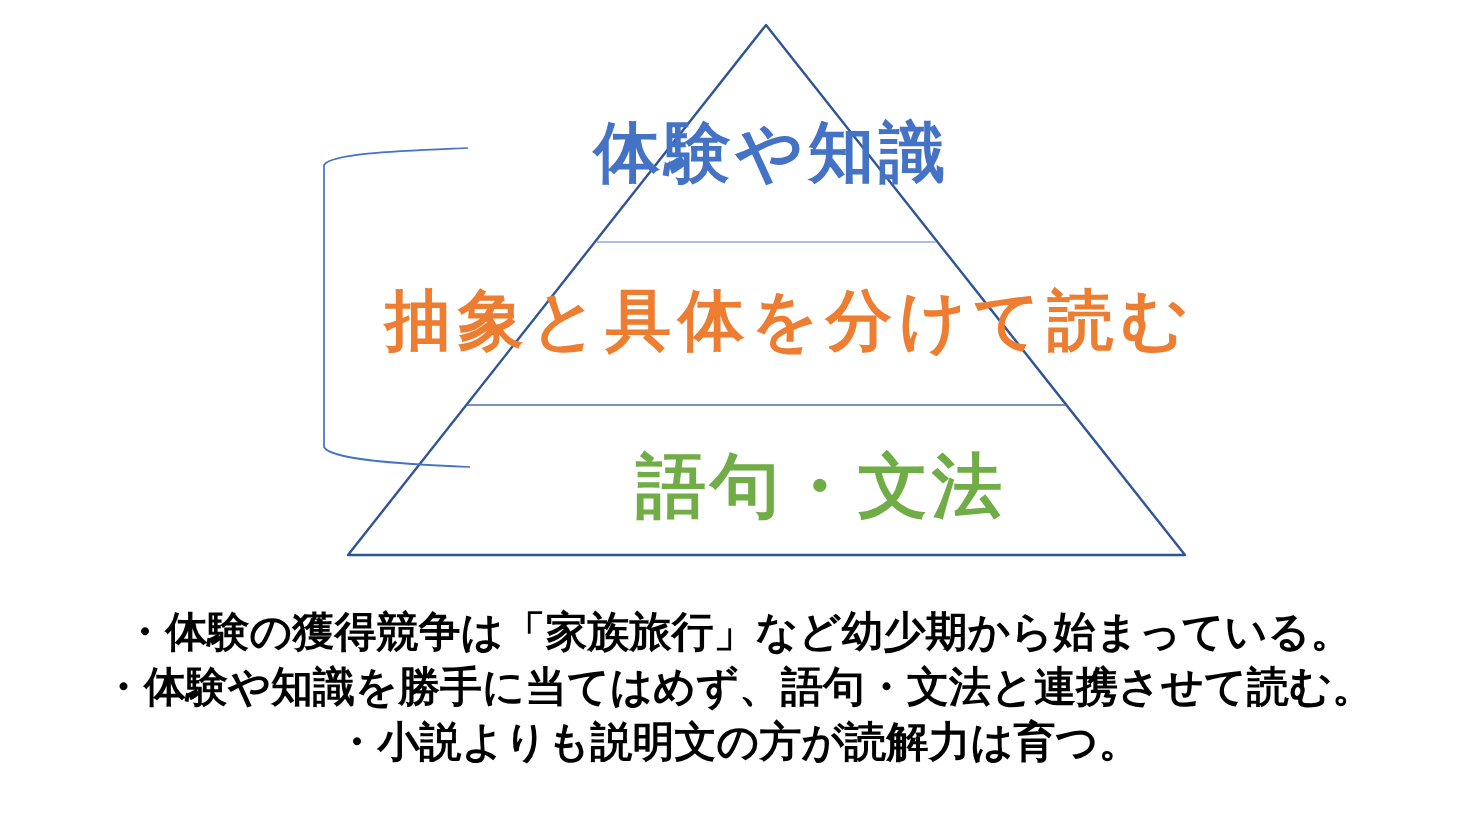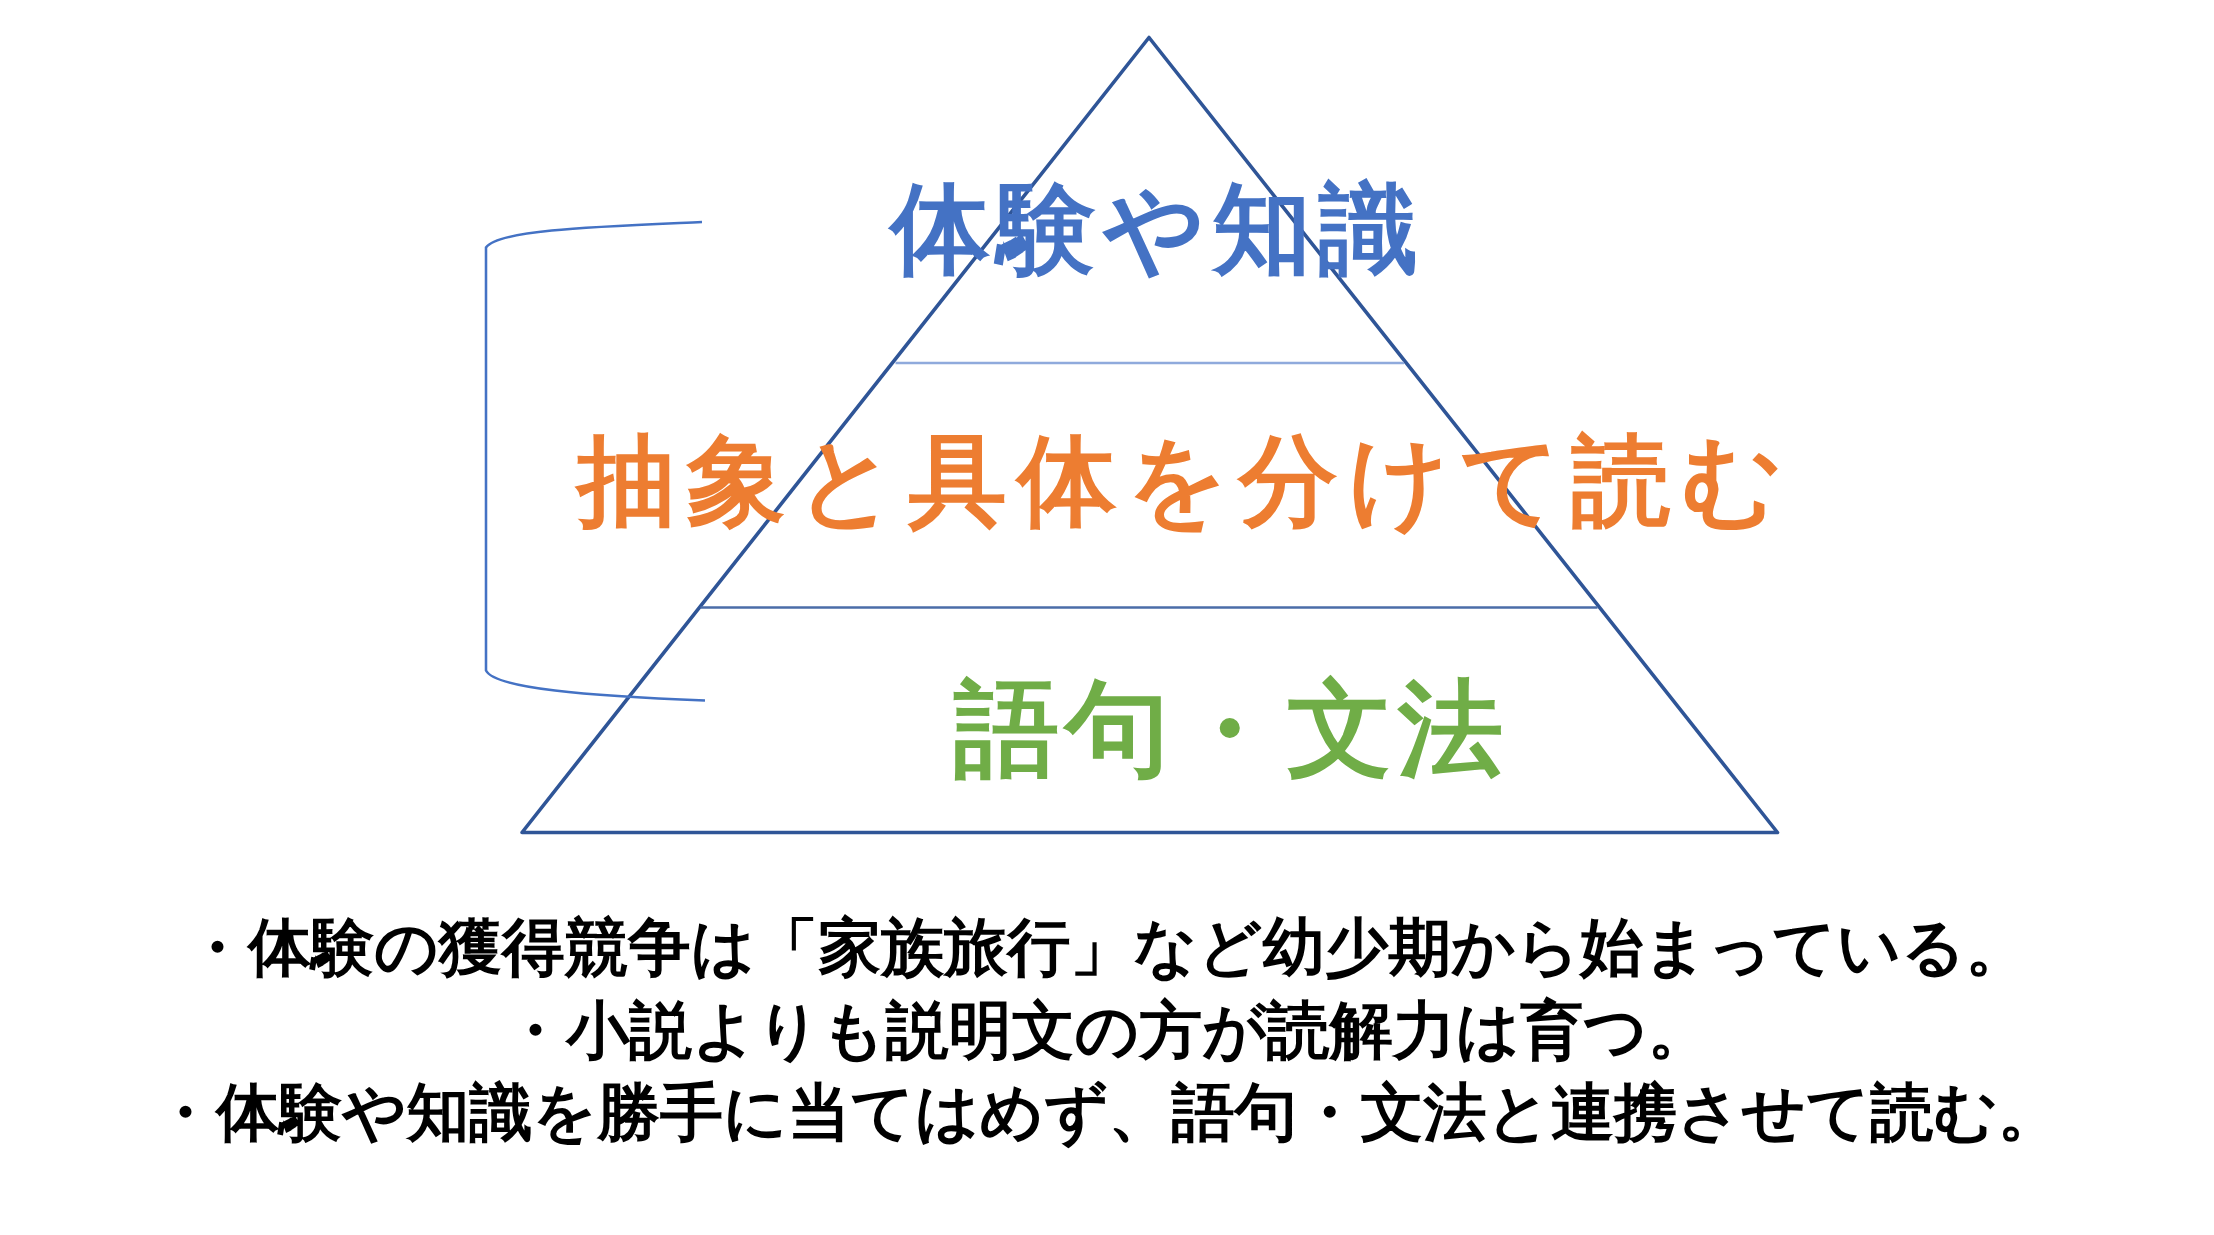--- a/index.html
+++ b/index.html
@@ -81,17 +81,17 @@
   </svg>
 
   <div class="tier-label top" style="color: rgb(68, 114, 196);">体験や知識</div>
 
   <div class="tier-label middle" style="color: rgb(237, 125, 49);">抽象と具体を分けて読む</div>
 
   <div class="tier-label bottom" style="color: rgb(112, 173, 71);">語句・文法</div>
 
   <div class="notes" style="color: rgb(0, 0, 0);">
     <div class="note-line">・体験の獲得競争は「家族旅行」など幼少期から始まっている。</div>
+    <div class="note-line">・体験や知識を勝手に当てはめず、語句・文法と連携させて読む。</div>
     <div class="note-line">・小説よりも説明文の方が読解力は育つ。</div>
-    <div class="note-line">・体験や知識を勝手に当てはめず、語句・文法と連携させて読む。</div>
   </div>
 
 </div>
 
 </body></html>

